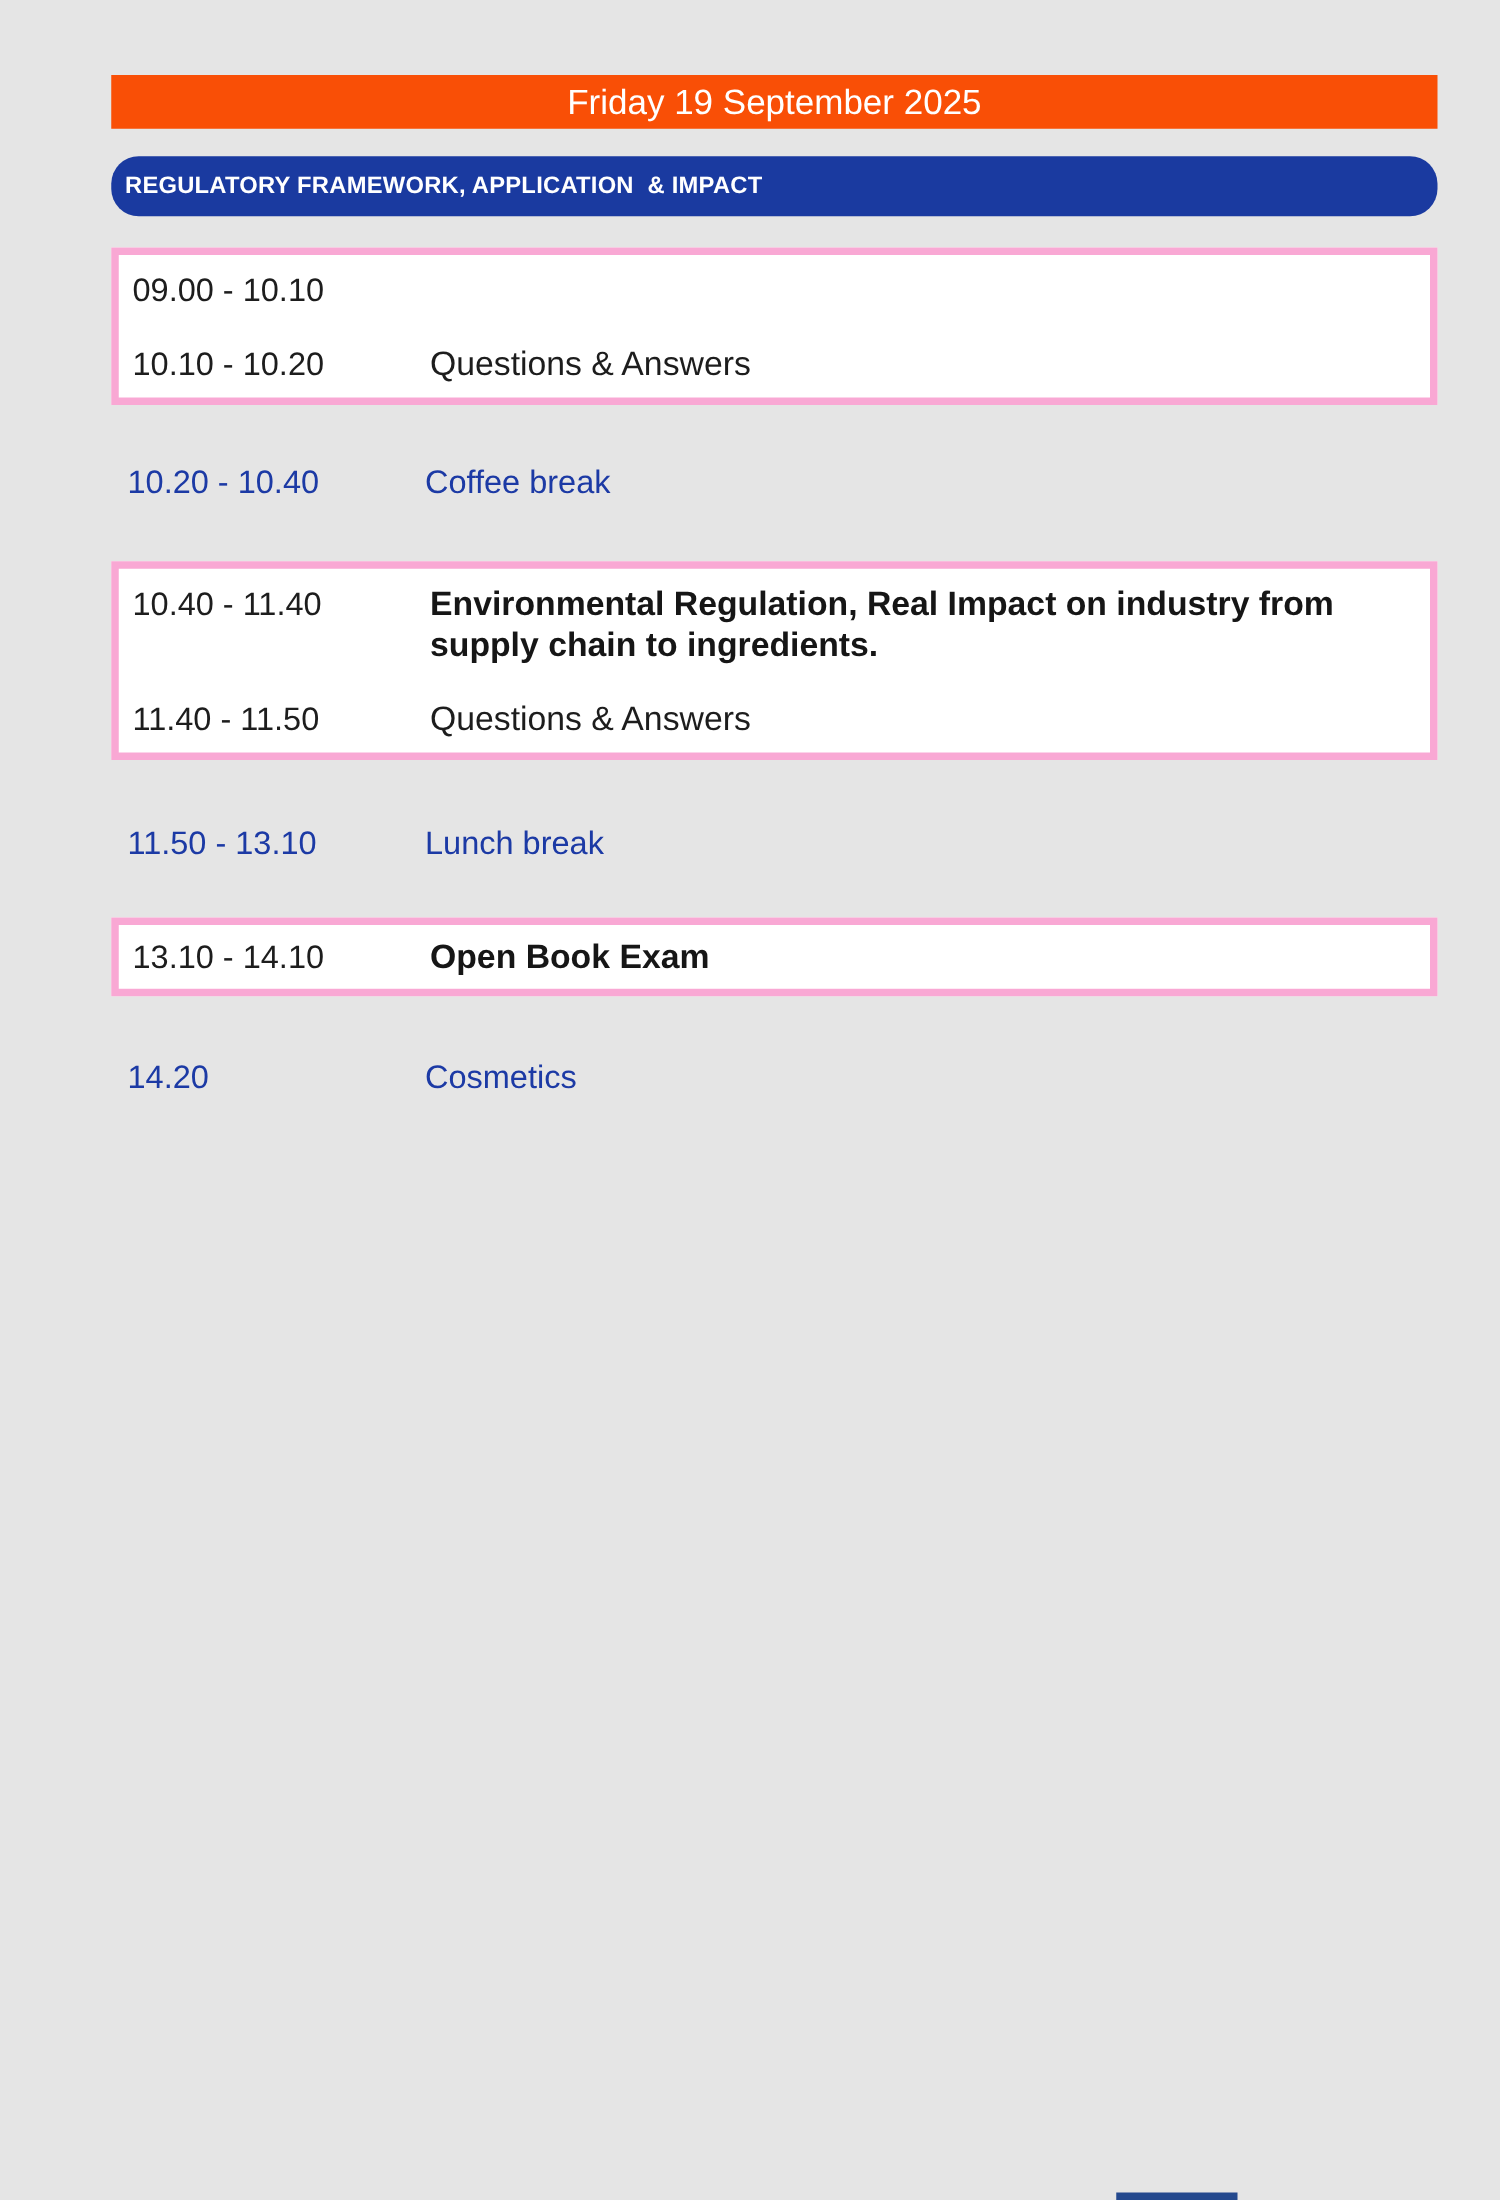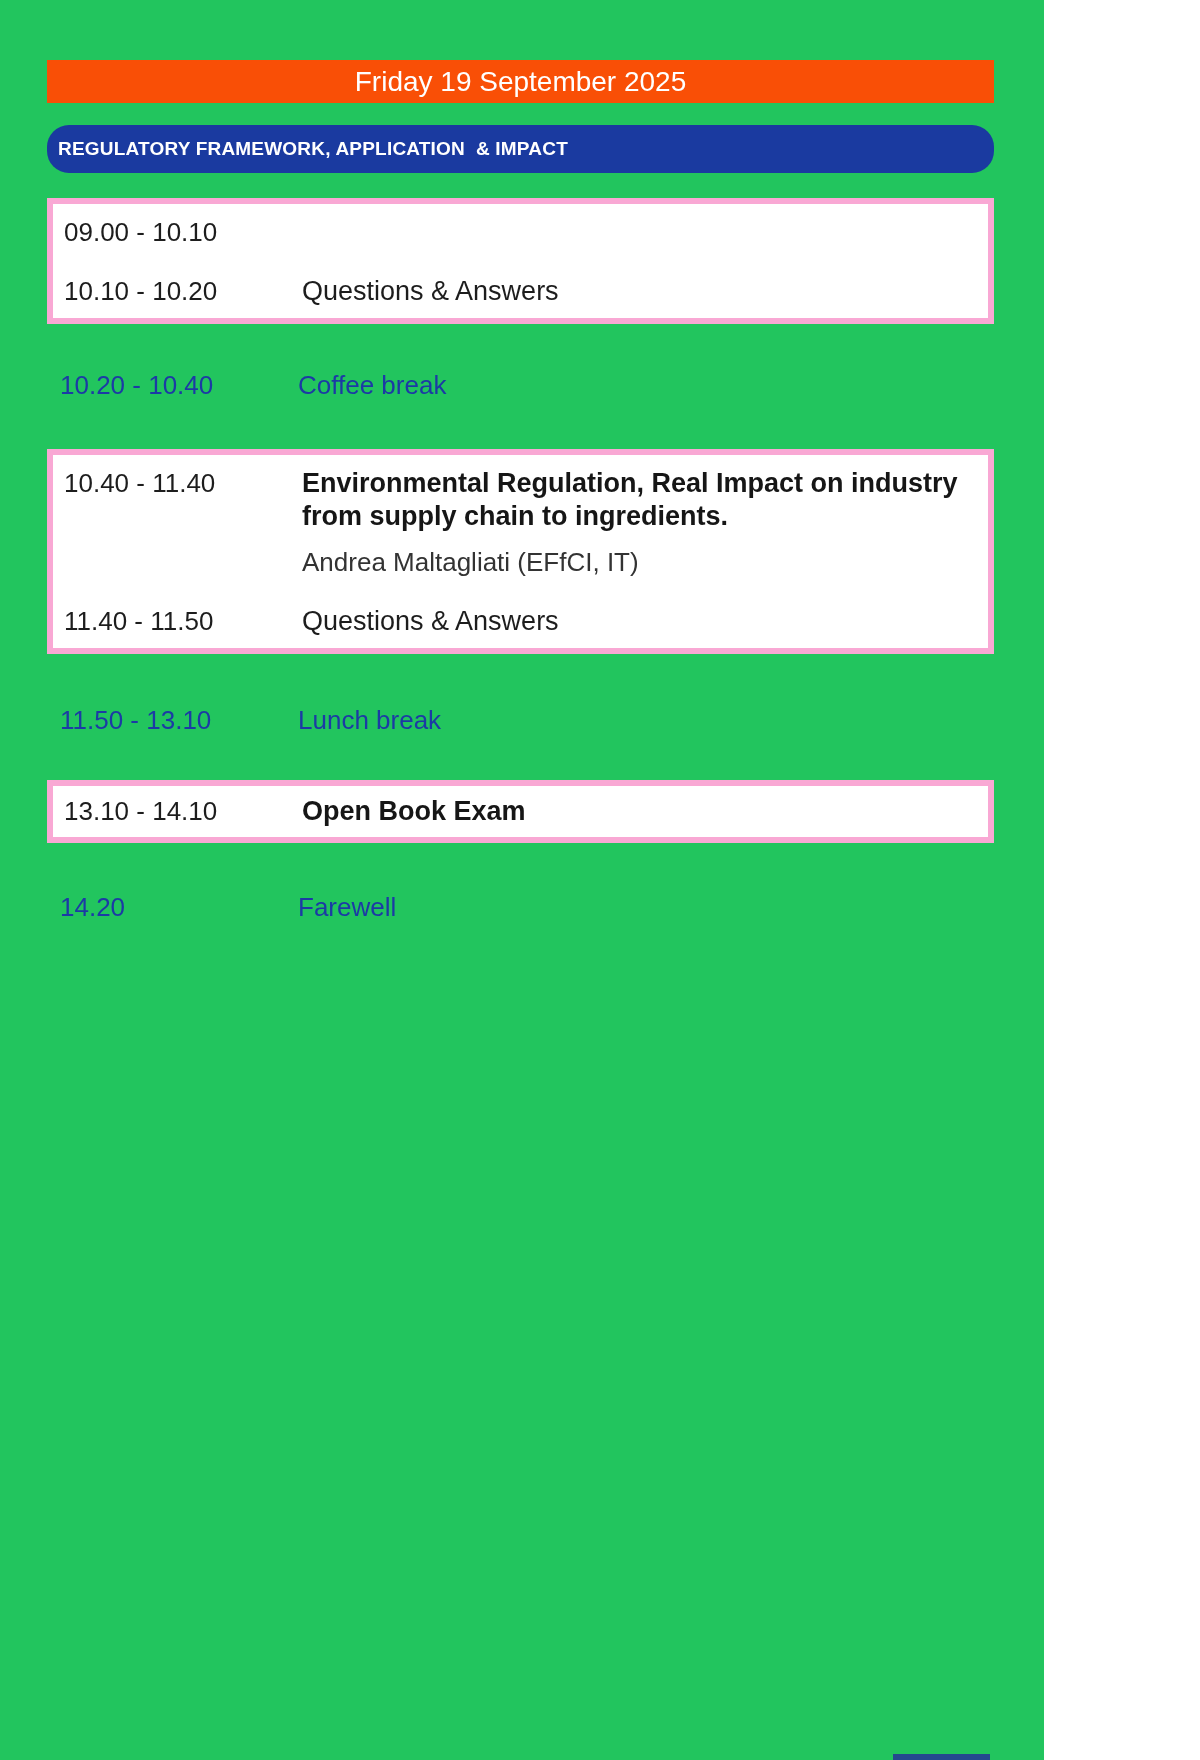--- a/index.html
+++ b/index.html
@@ -1,23 +1,24 @@
 <!DOCTYPE html>
 <html><head>
 <meta charset="utf-8">
 <style>
   * { margin:0; padding:0; box-sizing:border-box; }
   html,body { background:#ffffff; }
   body { font-family:"Liberation Sans", sans-serif; color:#1d1d1d; }
   .page {
     position:relative;
-    width:1044px;
+    width:1200px;
     height:1760px;
-    background:#22c55e;
+    background:#e5e5e5;
     overflow:hidden;
+    padding-left:42px;
   }
 
   
   .banner-date {
     margin:60px 50px 0 47px;
     height:43px;
     background:#F94F06;
     color:#ffffff;
     font-size:28px;
     display:flex;
@@ -147,21 +148,20 @@
   <div class="break-row">
     <div class="time">10.20 - 10.40</div>
     <div class="break-label">Coffee break</div>
   </div>
 
   <div class="session-box box-2">
     <div class="srow">
       <div class="time">10.40 - 11.40</div>
       <div class="content">
         <div class="session-title">Environmental Regulation, Real Impact on industry from supply chain to ingredients.</div>
-        <div class="speaker">Andrea Maltagliati (EFfCI, IT)</div>
       </div>
     </div>
     <div class="srow">
       <div class="time">11.40 - 11.50</div>
       <div class="content">
         <div class="session-title plain">Questions &amp; Answers</div>
       </div>
     </div>
   </div>
 
@@ -174,21 +174,21 @@
     <div class="srow">
       <div class="time">13.10 - 14.10</div>
       <div class="content">
         <div class="session-title">Open Book Exam</div>
       </div>
     </div>
   </div>
 
   <div class="break-row farewell">
     <div class="time">14.20</div>
-    <div class="break-label">Farewell</div>
+    <div class="break-label">Cosmetics</div>
   </div>
 
   <div class="vub-logo">
     <div class="vub-square">
       <span class="vub-acronym">VUB</span>
     </div>
     <div class="vub-accent"></div>
   </div>
 
 </div>

